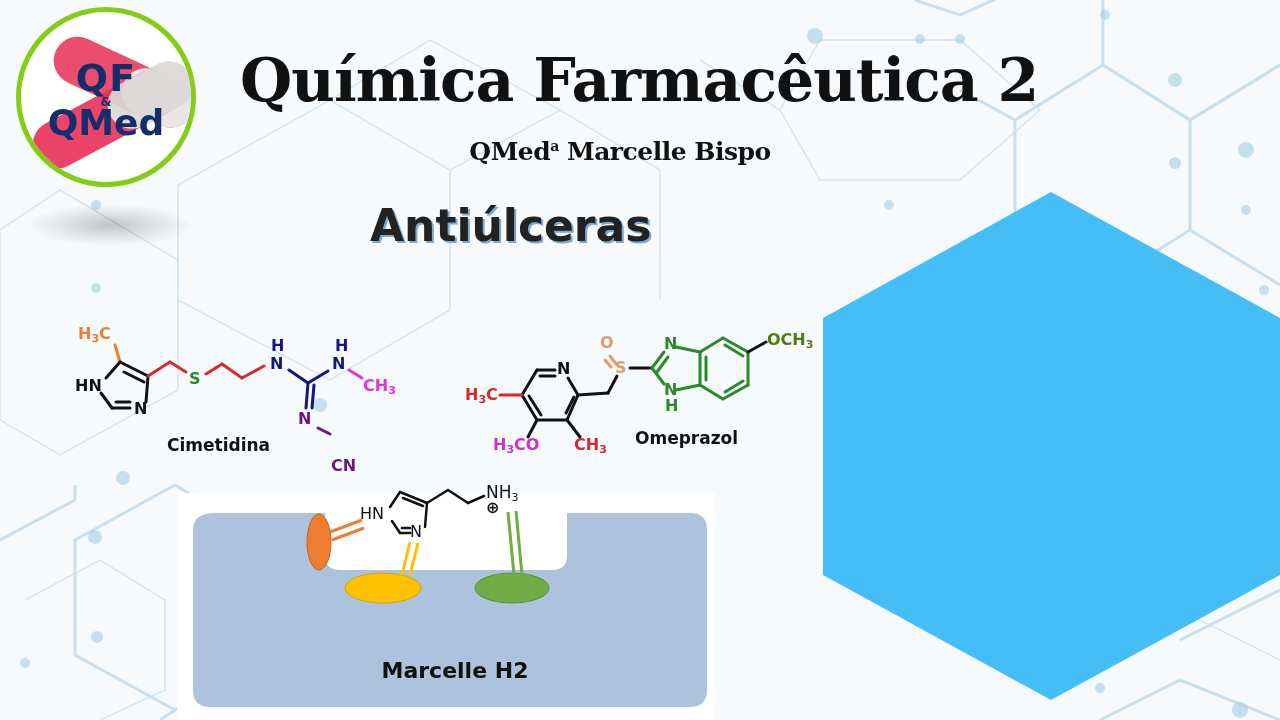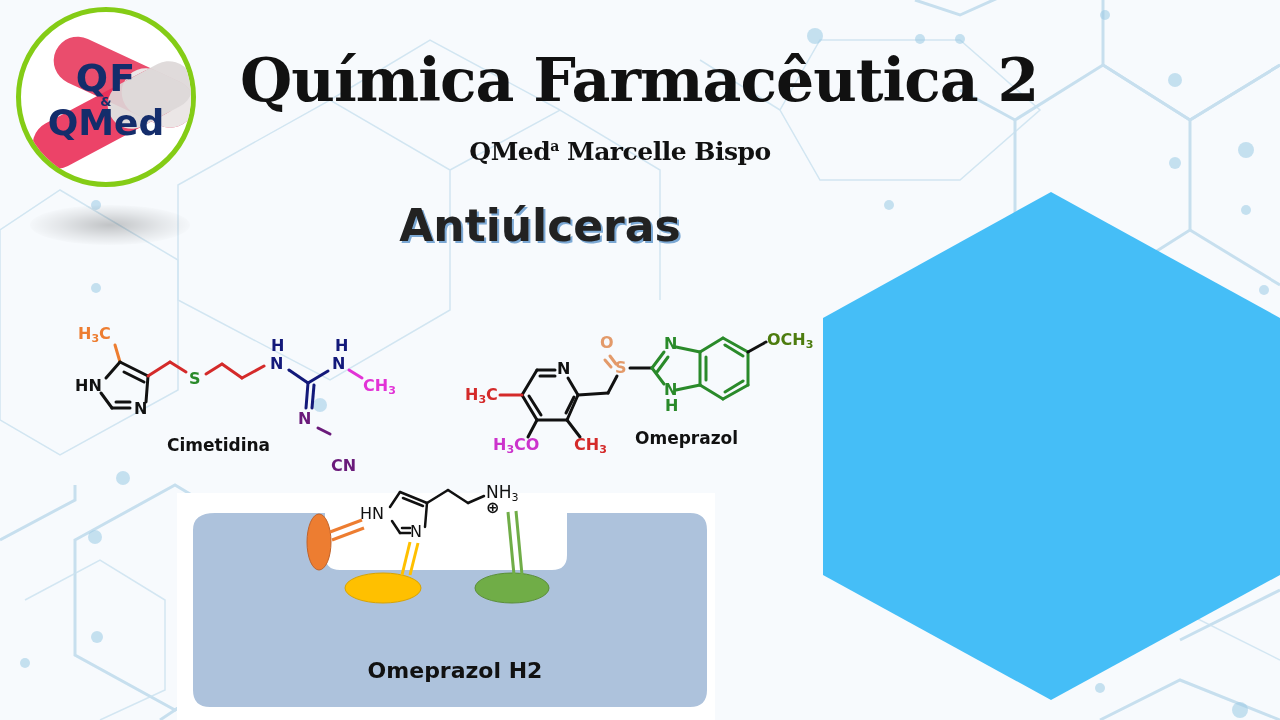--- a/index.html
+++ b/index.html
@@ -8,21 +8,21 @@
   .bg-svg { position:absolute; left:0; top:0; }
   .logo { position:absolute; left:16px; top:7px; width:180px; height:180px; border-radius:50%; border:5px solid #84cc16; background:#fff; box-sizing:border-box; overflow:hidden; }
   .logo-shadow { position:absolute; left:30px; top:205px; width:160px; height:40px; border-radius:50%; background:radial-gradient(ellipse at center, rgba(0,0,0,0.22) 0%, rgba(0,0,0,0.08) 45%, rgba(0,0,0,0) 75%); }
   .logo-text { position:absolute; left:0; top:0; width:100%; height:100%; display:flex; flex-direction:column; align-items:center; justify-content:center; font-family:"DejaVu Sans", sans-serif; font-weight:bold; color:#142d6b; line-height:1; }
   .logo-qf { font-size:38px; letter-spacing:1px; margin-top:6px; }
   .logo-amp { font-size:13px; margin:-2px 0 -3px 0; }
   .logo-qmed { font-size:36px; }
   .title { position:absolute; left:240px; top:45px; width:800px; font-family:"DejaVu Serif", serif; font-weight:bold; font-size:60px; color:#111; letter-spacing:-1px; white-space:nowrap; }
   .subtitle { position:absolute; left:420px; top:137px; width:400px; text-align:center; font-family:"DejaVu Serif", serif; font-weight:bold; font-size:25px; color:#111; white-space:nowrap; letter-spacing:-0.5px; }
   .subtitle sup { font-size:14px; }
-  .heading { position:absolute; left:370px; top:200px; width:340px; text-align:center; font-family:"DejaVu Sans", sans-serif; font-weight:bold; font-size:44px; color:#222; text-shadow:2px 2px 0 #7ba8d4; letter-spacing:0px; }
+  .heading { position:absolute; left:370px; top:200px; width:340px; font-family:"DejaVu Sans", sans-serif; font-weight:bold; font-size:44px; color:#222; text-shadow:2px 2px 0 #7ba8d4; letter-spacing:0px; }
   .chem { position:absolute; font-family:"DejaVu Sans", sans-serif; font-weight:bold; font-size:16px; line-height:1; white-space:nowrap; }
   .chem sub { font-size:11px; vertical-align:-3px; }
   .drug-label { position:absolute; font-family:"DejaVu Sans", sans-serif; font-weight:bold; font-size:17px; color:#111; }
   .receptor-box { position:absolute; left:177px; top:493px; width:538px; height:227px; background:#fff; }
   .receptor-label { position:absolute; left:360px; top:658px; width:190px; text-align:center; font-family:"DejaVu Sans", sans-serif; font-weight:bold; font-size:22px; color:#111; }
   .overlay-svg { position:absolute; left:0; top:0; pointer-events:none; }
 </style>
 </head>
 <body>
 
@@ -209,15 +209,15 @@
       <line x1="402" y1="528" x2="410" y2="528"></line>
       <line x1="427" y1="503" x2="448" y2="490"></line>
       <line x1="448" y1="490" x2="468" y2="503"></line>
       <line x1="468" y1="503" x2="484" y2="496"></line>
     </g>
   </svg>
   <div class="chem" style="left:360px;top:506px;color:#111;font-weight:normal;font-size:16px;">HN</div>
   <div class="chem" style="left:410px;top:524px;color:#111;font-weight:normal;font-size:16px;">N</div>
   <div class="chem" style="left:486px;top:484px;color:#111;font-weight:normal;font-size:17px;"><span>NH</span><sub>3</sub></div>
   <div class="chem" style="left:486px;top:500px;color:#111;font-weight:bold;font-size:16px;">⊕</div>
-  <div class="receptor-label">Omeprazol H2</div>
+  <div class="receptor-label">Marcelle H2</div>
 
 </div>
 
 </body></html>

